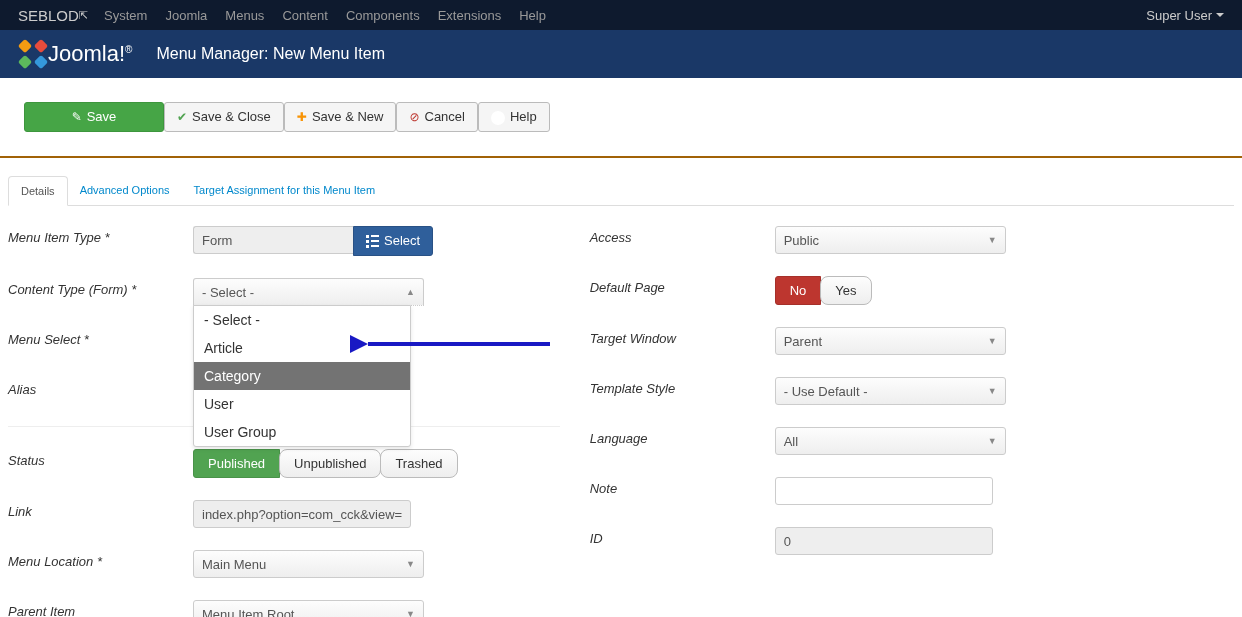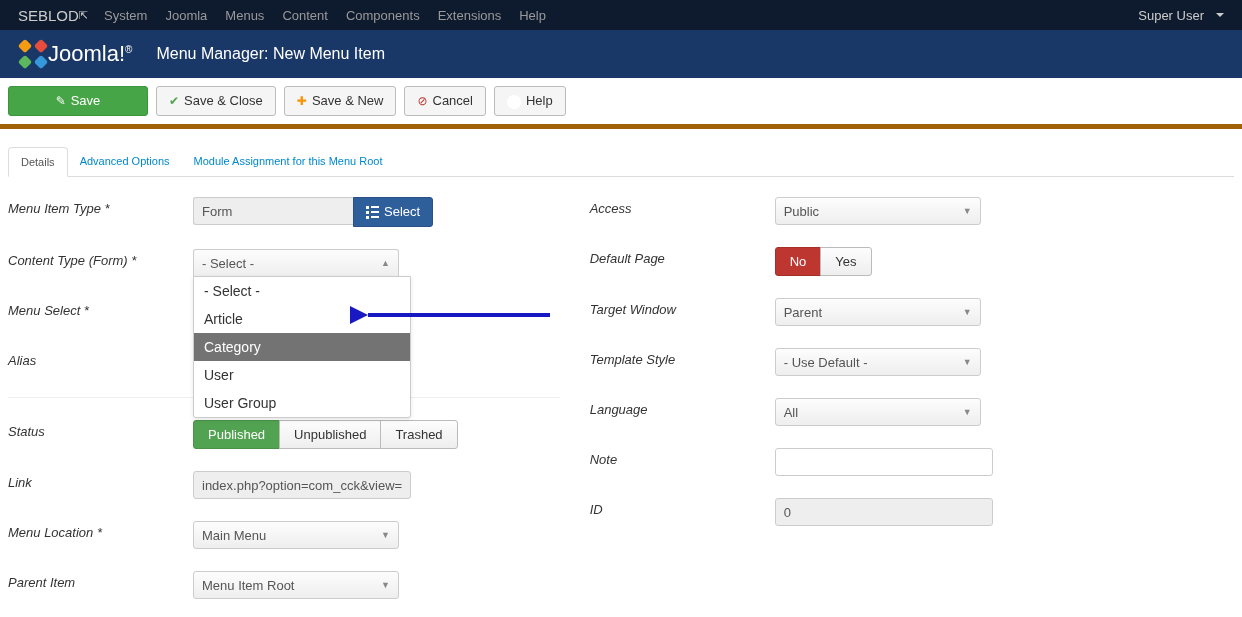--- a/index.html
+++ b/index.html
@@ -3,36 +3,36 @@
 <meta charset="utf-8">
 <style>
 * { box-sizing: border-box; margin: 0; padding: 0; }
 body { font-family: "Helvetica Neue", Helvetica, Arial, sans-serif; font-size: 13px; color: #333; background: #fff; }
 
 .topbar { background: #0e1a2e; height: 30px; display: flex; align-items: center; padding: 0 18px; color: #999; font-size: 13px; }
 .topbar .brand { color: #ccc; font-size: 15px; margin-right: 16px; display: flex; align-items: center; }
 .topbar .brand .ext-icon { font-size: 11px; }
 .topbar .menu-item { margin-right: 18px; color: #999; cursor: pointer; }
 .topbar .spacer { flex: 1; }
-.topbar .user { color: #ccc; display: flex; align-items: center; gap: 12px; }
+.topbar .user { color: #ccc; display: flex; align-items: center; gap: 4px; }
 .caret { width: 0; height: 0; border-left: 4px solid transparent; border-right: 4px solid transparent; border-top: 4px solid currentColor; display: inline-block; }
 
 .header { background: #1a3867; color: #fff; display: flex; align-items: center; padding: 6px 20px; height: 48px; }
 .jlogo { display: flex; align-items: center; gap: 2px; }
 .jlogo .leaves { position: relative; width: 26px; height: 26px; }
 .jlogo .leaves span { position: absolute; width: 10px; height: 10px; border-radius: 2px; }
 .jlogo .leaves .l1 { background: #f39c12; top: 0; left: 0; transform: rotate(45deg); }
 .jlogo .leaves .l2 { background: #e74c3c; top: 0; right: 0; transform: rotate(45deg); }
 .jlogo .leaves .l3 { background: #5cb85c; bottom: 0; left: 0; transform: rotate(45deg); }
 .jlogo .leaves .l4 { background: #3498db; bottom: 0; right: 0; transform: rotate(45deg); }
 .jlogo .jname { font-size: 22px; font-weight: 300; }
 .jlogo .jname sup { font-size: 10px; }
 .header .title { font-size: 16px; font-weight: 300; margin-left: 24px; }
 
-.toolbar { padding: 8px; border-bottom: 5px solid #a16207; display: flex; gap: 8px; }
+.toolbar { padding: 24px; border-bottom: 2px solid #a16207; display: flex; }
 .btn { display: inline-flex; align-items: center; gap: 5px; padding: 5px 12px; background: #f5f5f5; border: 1px solid #bbb; border-radius: 3px; color: #333; font-size: 13px; cursor: pointer; line-height: 1.4; }
 .btn-success { background: #46a546; border-color: #3d963d; color: #fff; min-width: 140px; justify-content: center; }
 .btn-primary { background: #2f5f9b; border-color: #295185; color: #fff; }
 .btn-ico { font-size: 12px; }
 .ico-green { color: #51a351; }
 .ico-orange { color: #f89406; }
 .ico-red { color: #bd362f; }
 .ico-blue { color: #0088cc; }
 
 .tabs { display: flex; border-bottom: 1px solid #ddd; margin: 18px 8px 0; }
@@ -42,30 +42,30 @@
 .form-area { display: flex; padding: 20px 8px; gap: 30px; position: relative; }
 .col { flex: 0 0 45%; }
 .row { display: flex; align-items: flex-start; margin-bottom: 22px; }
 .row.sep-after { border-bottom: 1px solid #eee; padding-bottom: 20px; }
 .row .lbl { width: 185px; font-size: 13px; color: #333; padding-top: 4px; font-style: italic; }
 .row .ctrl { flex: 1; }
 
 .input-text { height: 28px; border: 1px solid #ccc; border-radius: 3px; padding: 4px 8px; font-size: 13px; background: #fff; color: #555; width: 218px; }
 .input-text.ro { background: #eee; }
 
-.sel { display: inline-flex; align-items: center; justify-content: space-between; height: 28px; border: 1px solid #ccc; border-radius: 3px; padding: 4px 8px; font-size: 13px; background: linear-gradient(#fdfdfd,#eee); width: 206px; cursor: pointer; color: #555; }
+.sel { display: inline-flex; align-items: center; justify-content: space-between; height: 28px; border: 1px solid #ccc; border-radius: 3px; padding: 4px 8px; font-size: 13px; background: linear-gradient(#fdfdfd,#eee); width: 231px; cursor: pointer; color: #555; }
 .sel .chev { font-size: 9px; color: #888; }
 
 .btn-group { display: inline-flex; }
 .btn-group .seg { padding: 6px 14px; border: 1px solid #bbb; background: linear-gradient(#fdfdfd,#eee); font-size: 13px; color: #333; cursor: pointer; }
 .btn-group .seg:first-child { border-radius: 3px 0 0 3px; }
 .btn-group .seg:last-child { border-radius: 0 3px 3px 0; margin-left: -1px; }
 .btn-group .seg.active-green { background: #51a351; border-color: #499249; color: #fff; }
 .btn-group .seg.active-red { background: #bd362f; border-color: #a5302a; color: #fff; }
-.btn-group .seg + .seg { margin-left: -1px; }
+.btn-group .seg + .seg { margin-left: -1px; border-radius: 8px; }
 
 .type-group { display: flex; }
 .type-read { height: 28px; border: 1px solid #ccc; border-right: none; border-radius: 3px 0 0 3px; background: #eee; padding: 4px 8px; width: 160px; font-size: 13px; color: #555; display: flex; align-items: center; }
 .type-btn { border-radius: 0 3px 3px 0; }
 
 .dropdown-open { position: relative; display: inline-block; }
 .dropdown-open .sel { border-radius: 3px 3px 0 0; border-bottom: 1px dotted #ccc; }
 .dropdown-list { position: absolute; top: 27px; left: 0; width: 218px; background: #fff; border: 1px solid #ccc; border-radius: 0 0 3px 3px; z-index: 100; box-shadow: 0 2px 4px rgba(0,0,0,0.1); }
 .dropdown-list .opt { padding: 6px 10px; font-size: 14px; color: #333; cursor: pointer; }
 .dropdown-list .opt.highlight { background: #737373; color: #fff; }
@@ -137,21 +137,21 @@
   </button>
   <button class="btn">
     <span class="btn-ico ico-blue help-icon"></span>
     <span>Help</span>
   </button>
 </div>
 
 <div class="tabs">
   <div class="tab active">Details</div>
   <div class="tab">Advanced Options</div>
-  <div class="tab">Module Assignment for this Menu Root</div>
+  <div class="tab">Target Assignment for this Menu Item</div>
 </div>
 
 <div class="form-area">
 
   <div class="col">
 
     <div class="row">
       <div class="lbl">Menu Item Type *</div>
       <div class="ctrl">
         <div class="type-group">

